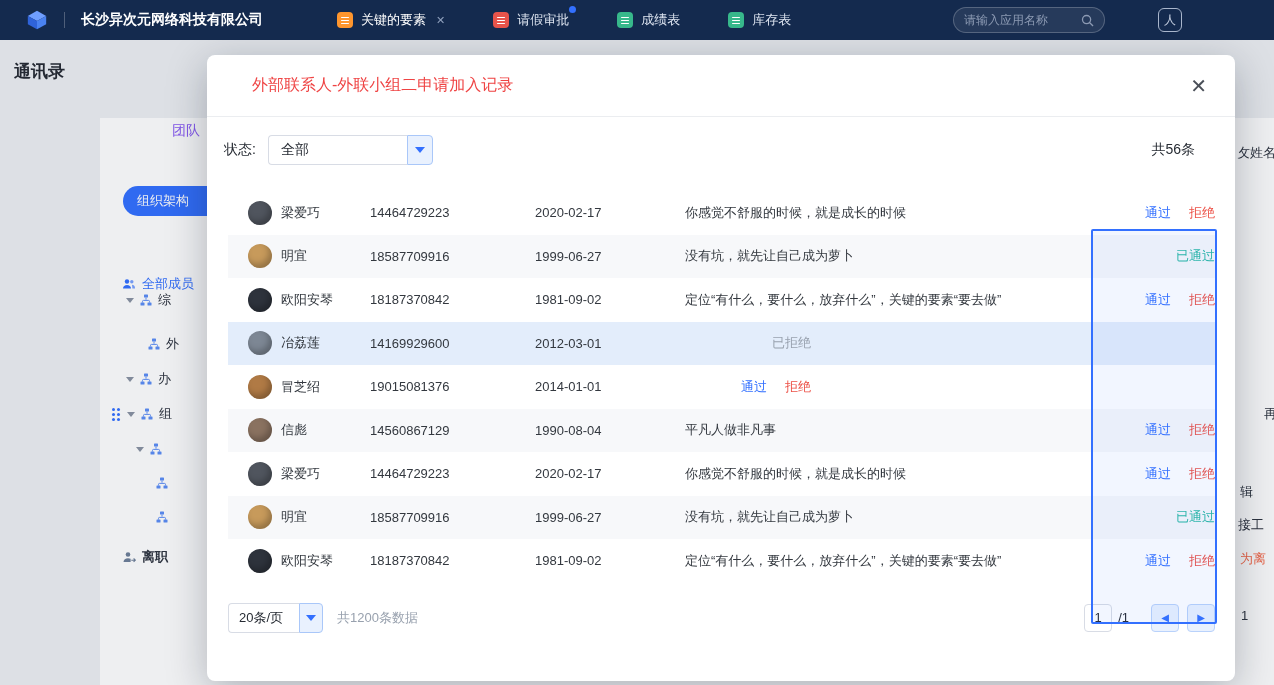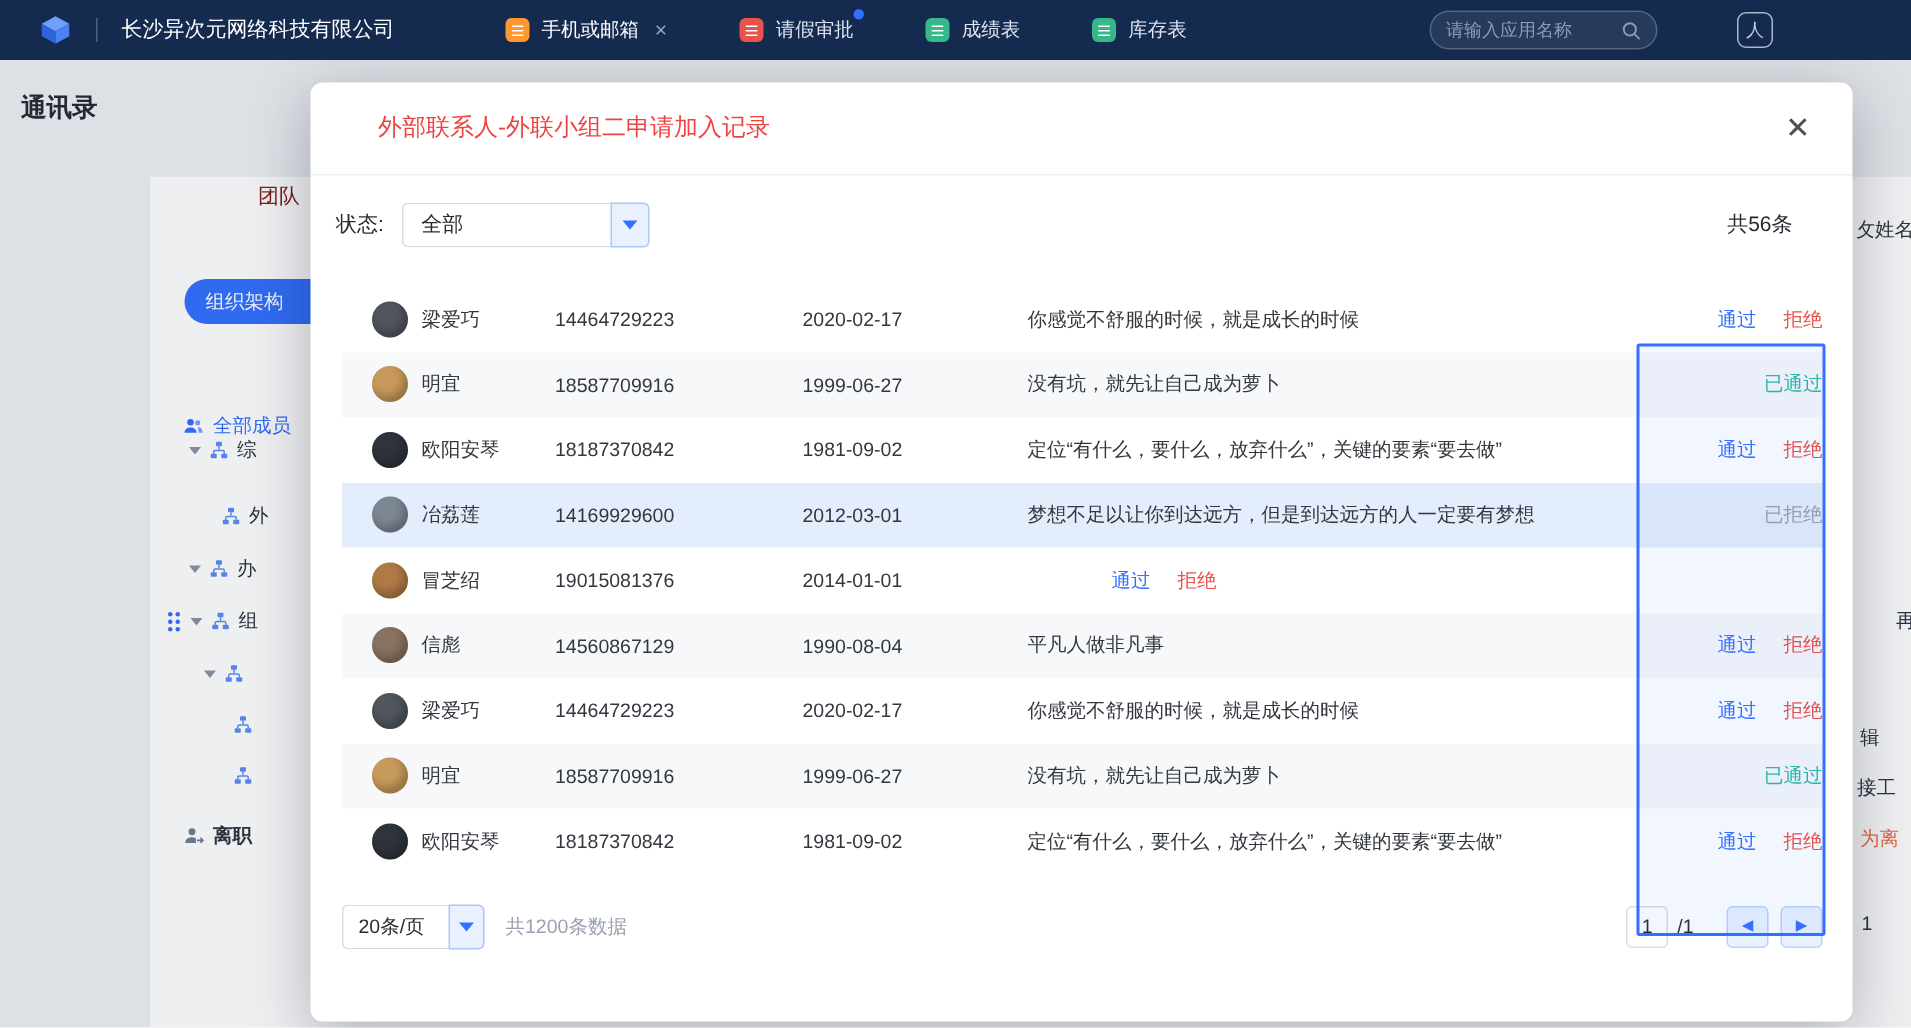--- a/index.html
+++ b/index.html
@@ -4,37 +4,37 @@
 <style>
   * { box-sizing: border-box; margin: 0; padding: 0; }
   html,body { width:1274px; height:685px; overflow:hidden; }
   body { font-family:"Liberation Sans","DejaVu Sans",sans-serif; position:relative; background:var(--page_bg,#edeff3); }
   a { text-decoration:none; }
 
   
   .topbar { position:absolute; top:0; left:0; right:0; height:40px; background:var(--topbar_bg,#142a4e); display:flex; align-items:center; z-index:20; }
   .logo { width:22px; height:22px; margin-left:26px; flex:none; }
   .tb-sep { width:1px; height:16px; background:rgba(255,255,255,.25); margin:0 16px; }
-  .company { color:#ffffff; font-weight:normal; font-size:14px; white-space:nowrap; }
+  .company { color:#ffffff; font-weight:bold; font-size:14px; white-space:nowrap; }
   .tabs { display:flex; margin-left:74px; gap:48px; align-items:center; }
   .tab { display:flex; align-items:center; gap:8px; color:#dde4f0; font-size:13px; position:relative; cursor:pointer; white-space:nowrap; }
   .tab-icon { width:16px; height:16px; border-radius:4px; position:relative; flex:none; }
   .tab-icon::before { content:""; position:absolute; left:4px; top:4.5px; width:8px; height:1.5px; background:#fff; box-shadow:0 3px 0 #fff, 0 6px 0 #fff; border-radius:1px; }
   .tab-close { color:#8fa0bd; font-size:11px; margin-left:2px; }
   .badge { position:absolute; top:-7px; right:-9px; width:11px; height:11px; border-radius:50%; background:var(--primary,#3370ff); border:2px solid #142a4e; }
   .tb-search { position:absolute; left:953px; top:7px; width:152px; height:26px; display:flex; align-items:center; border:1px solid rgba(255,255,255,.22); background:rgba(255,255,255,.08); border-radius:14px; padding:0 10px; }
   .tb-search input { flex:1; min-width:0; background:transparent; border:none; outline:none; color:#dde4f0; font-size:12px; font-family:inherit; }
   .tb-search input::placeholder { color:#8c9ab3; }
   .tb-app { position:absolute; left:1158px; top:8px; width:24px; height:24px; border:1.5px solid #a9b6cc; border-radius:6px; color:#c3cddf; display:flex; align-items:center; justify-content:center; font-size:12px; cursor:pointer; }
 
   
   .page { position:absolute; top:40px; left:0; right:0; bottom:0; }
   .page-title { position:absolute; left:14px; top:20px; font-size:17px; font-weight:600; color:#262b33; }
   .panel { position:absolute; left:100px; top:78px; right:0; bottom:0; background:#ffffff; }
-  .team-label { position:absolute; left:172px; top:82px; font-size:14px; font-weight:500; color:#7f1d1d; }
+  .team-label { position:absolute; left:172px; top:82px; font-size:14px; font-weight:500; color:#8b5cf6; }
   .org-btn { position:absolute; left:123px; top:146px; height:30px; width:112px; background:var(--primary,#3370ff); color:#fff; font-size:13px; border:none; border-radius:15px; padding:0 14px; text-align:left; cursor:pointer; font-family:inherit; }
   .tree-item { position:absolute; display:flex; align-items:center; gap:6px; height:18px; font-size:13px; color:#2f3540; cursor:pointer; white-space:nowrap; }
   .tree-item.blue { color:var(--primary,#3370ff);margin-top:28px; }
   .tcaret { width:0; height:0; border-left:4px solid transparent; border-right:4px solid transparent; border-top:5px solid #8a93a3; flex:none; }
   .drag { width:3px; height:3px; margin:-10px 6px 0 0; background:var(--primary,#3370ff); border-radius:50%; box-shadow:0 5px 0 var(--primary,#3370ff),0 10px 0 var(--primary,#3370ff),5px 0 0 var(--primary,#3370ff),5px 5px 0 var(--primary,#3370ff),5px 10px 0 var(--primary,#3370ff); flex:none; }
   .frag { position:absolute; font-size:13px; color:#2f3540; white-space:nowrap; }
   .frag.resign { color:var(--resign_link,#f5694a); }
   .scrim { position:absolute; inset:0; background:rgba(18,30,56,.07); z-index:2; }
 
   
@@ -85,21 +85,21 @@
     <path d="M12 2 22 7.5 12 13 2 7.5Z" fill="#6f9eff"></path>
     <path d="M2 7.5 12 13v9L2 16.5Z" fill="#2f63d9"></path>
     <path d="M22 7.5 12 13v9l10-5.5Z" fill="#4a82f0"></path>
   </svg>
   <div class="tb-sep"></div>
   <div class="company">长沙异次元网络科技有限公司</div>
 
   <div class="tabs">
     <div class="tab" style="color:#ffffff;">
       <span class="tab-icon" style="background: rgb(255, 150, 46);"></span>
-      <span>手机或邮箱</span>
+      <span>关键的要素</span>
       <span class="tab-close">✕</span>
     </div>
     <div class="tab">
       <span class="tab-icon" style="background: rgb(232, 84, 75);"></span>
       <span>请假审批</span>
       <span class="badge"></span>
     </div>
     <div class="tab">
       <span class="tab-icon" style="background: rgb(55, 184, 139);"></span>
       <span>成绩表</span>
@@ -293,21 +293,20 @@
           </div>
       </div>
 
       <div class="trow hl">
         <div class="c-name">
             <span class="avatar" style="background: rgb(125, 135, 148);"></span>
             <span>冶荔莲</span>
           </div>
         <div class="c-phone">14169929600</div>
         <div class="c-date">2012-03-01</div>
-        <div class="c-remark">梦想不足以让你到达远方，但是到达远方的人一定要有梦想</div>
         <div class="c-action">
             <span class="st-no">已拒绝</span>
           </div>
       </div>
 
       <div class="trow">
         <div class="c-name">
             <span class="avatar" style="background: rgb(176, 122, 69);"></span>
             <span>冒芝绍</span>
           </div>

